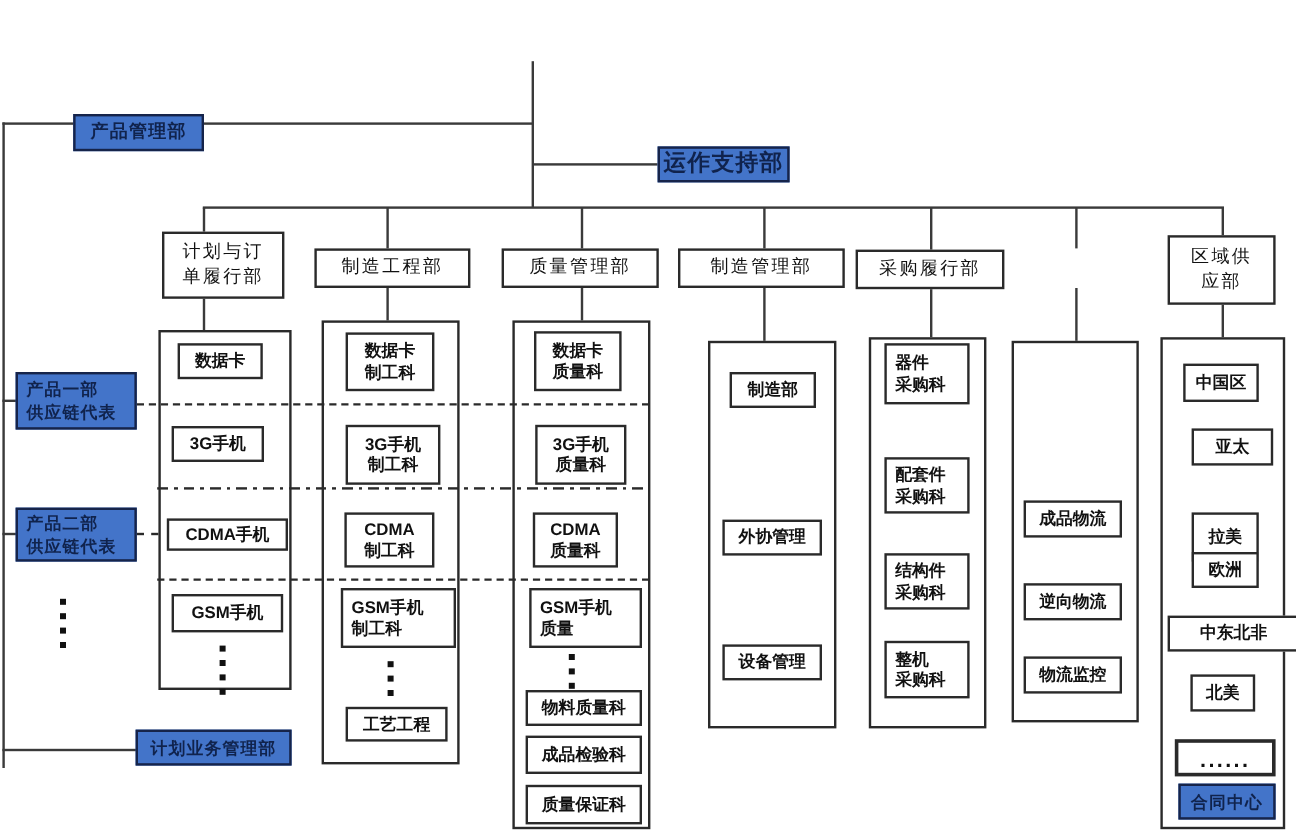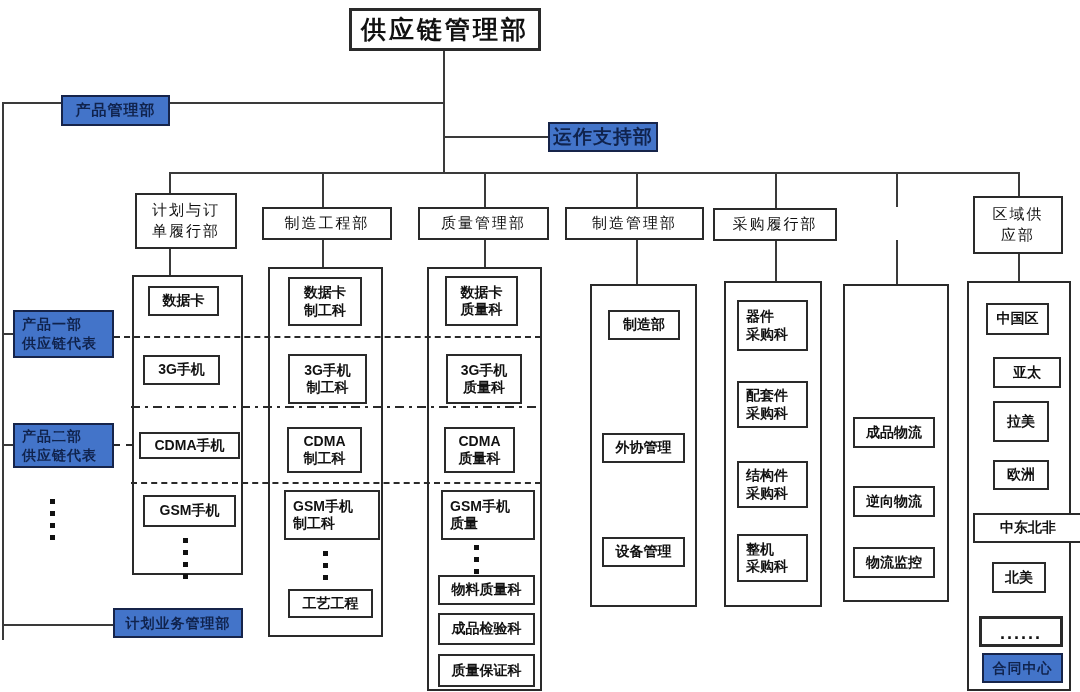--- a/index.html
+++ b/index.html
@@ -59,21 +59,20 @@
   <div class="outer" style="left:590px;top:284px;width:107px;height:323px"></div>
   <div class="outer" style="left:724px;top:281px;width:98px;height:326px"></div>
   <div class="outer" style="left:843px;top:284px;width:106px;height:318px"></div>
   <div class="outer" style="left:967px;top:281px;width:104px;height:410px"></div>
 
   <div class="dash" style="left:114px;top:336px;width:427px"></div>
   <div class="dashdot" style="left:131px;top:406px;width:410px"></div>
   <div class="dash" style="left:114px;top:444px;width:18px"></div>
   <div class="dash" style="left:131px;top:482px;width:410px"></div>
 
-  <div class="node title" style="left:349px;top:8px;width:192px;height:43px">供应链管理部</div>
 
   <div class="node blue" style="left:61px;top:95px;width:109px;height:31px;font-size:15px">产品管理部</div>
   <div class="node blue" style="left:548px;top:122px;width:110px;height:30px;font-size:19px">运作支持部</div>
   <div class="node blue ta-left" style="left:13px;top:310px;width:101px;height:48px">产品一部
 供应链代表</div>
   <div class="node blue ta-left" style="left:13px;top:423px;width:101px;height:45px">产品二部
 供应链代表</div>
   <div class="node blue" style="left:113px;top:608px;width:130px;height:30px">计划业务管理部</div>
   <div class="node blue" style="left:982px;top:653px;width:81px;height:30px">合同中心</div>
 
@@ -110,36 +109,36 @@
   <div class="node leaf ta-left" style="left:441px;top:490px;width:94px;height:50px">GSM手机
 质量</div>
   <div class="node leaf" style="left:438px;top:575px;width:97px;height:30px">物料质量科</div>
   <div class="node leaf" style="left:438px;top:613px;width:97px;height:32px">成品检验科</div>
   <div class="node leaf" style="left:438px;top:654px;width:97px;height:33px">质量保证科</div>
 
   <div class="node leaf" style="left:608px;top:310px;width:72px;height:30px">制造部</div>
   <div class="node leaf" style="left:602px;top:433px;width:83px;height:30px">外协管理</div>
   <div class="node leaf" style="left:602px;top:537px;width:83px;height:30px">设备管理</div>
 
-  <div class="node leaf ta-left" style="left:737px;top:300px;width:71px;height:51px">器件
+  <div class="node leaf ta-left" style="left:737px;top:286px;width:71px;height:51px">器件
 采购科</div>
   <div class="node leaf ta-left" style="left:737px;top:381px;width:71px;height:47px">配套件
 采购科</div>
   <div class="node leaf ta-left" style="left:737px;top:461px;width:71px;height:47px">结构件
 采购科</div>
   <div class="node leaf ta-left" style="left:737px;top:534px;width:71px;height:48px">整机
 采购科</div>
 
   <div class="node leaf" style="left:853px;top:417px;width:82px;height:31px">成品物流</div>
   <div class="node leaf" style="left:853px;top:486px;width:82px;height:31px">逆向物流</div>
   <div class="node leaf" style="left:853px;top:547px;width:82px;height:31px">物流监控</div>
 
   <div class="node leaf" style="left:986px;top:303px;width:63px;height:32px">中国区</div>
   <div class="node leaf" style="left:993px;top:357px;width:68px;height:31px">亚太</div>
-  <div class="node leaf" style="left:993px;top:401px;width:56px;height:41px">拉美</div>
+  <div class="node leaf" style="left:993px;top:427px;width:56px;height:41px">拉美</div>
   <div class="node leaf" style="left:993px;top:460px;width:56px;height:30px">欧洲</div>
   <div class="node leaf" style="left:973px;top:513px;width:110px;height:30px">中东北非</div>
   <div class="node leaf" style="left:992px;top:562px;width:54px;height:31px">北美</div>
   <div class="node leaf ellipsis-box" style="left:979px;top:616px;width:84px;height:31px">......</div>
 
   <div class="dots" style="left:50px;top:499px">
       <i></i>
       <i></i>
       <i></i>
       <i></i>

